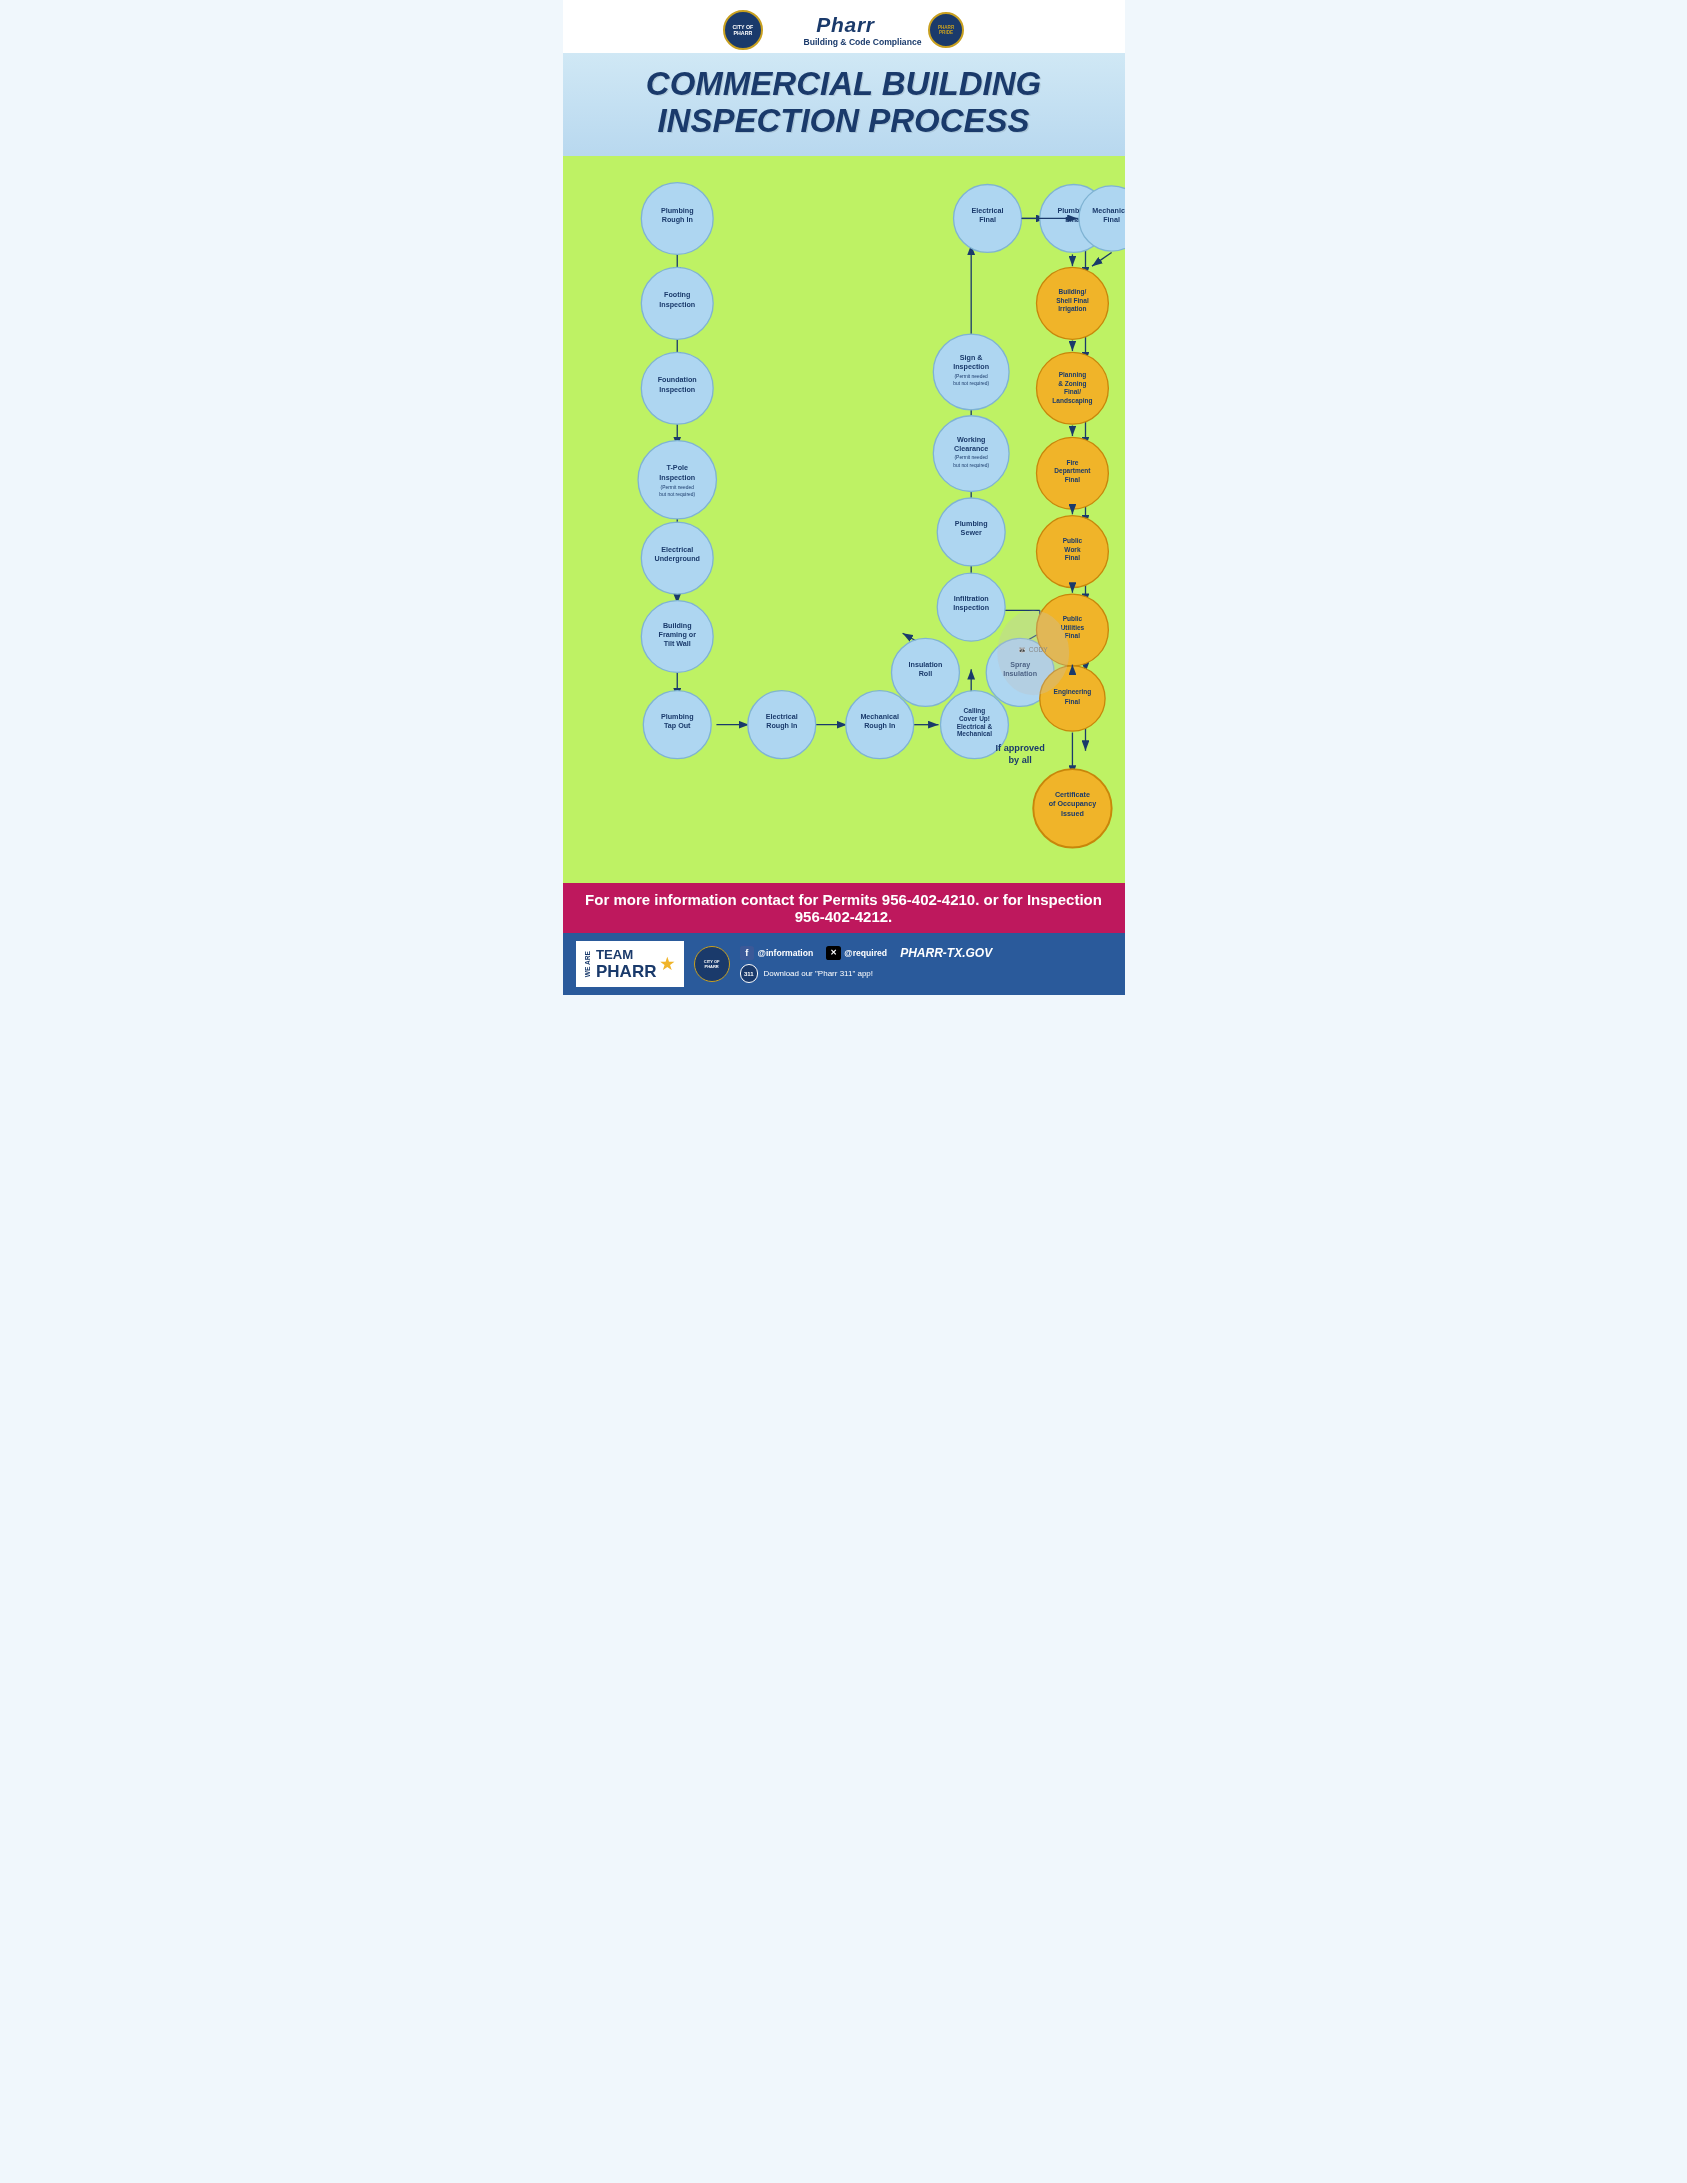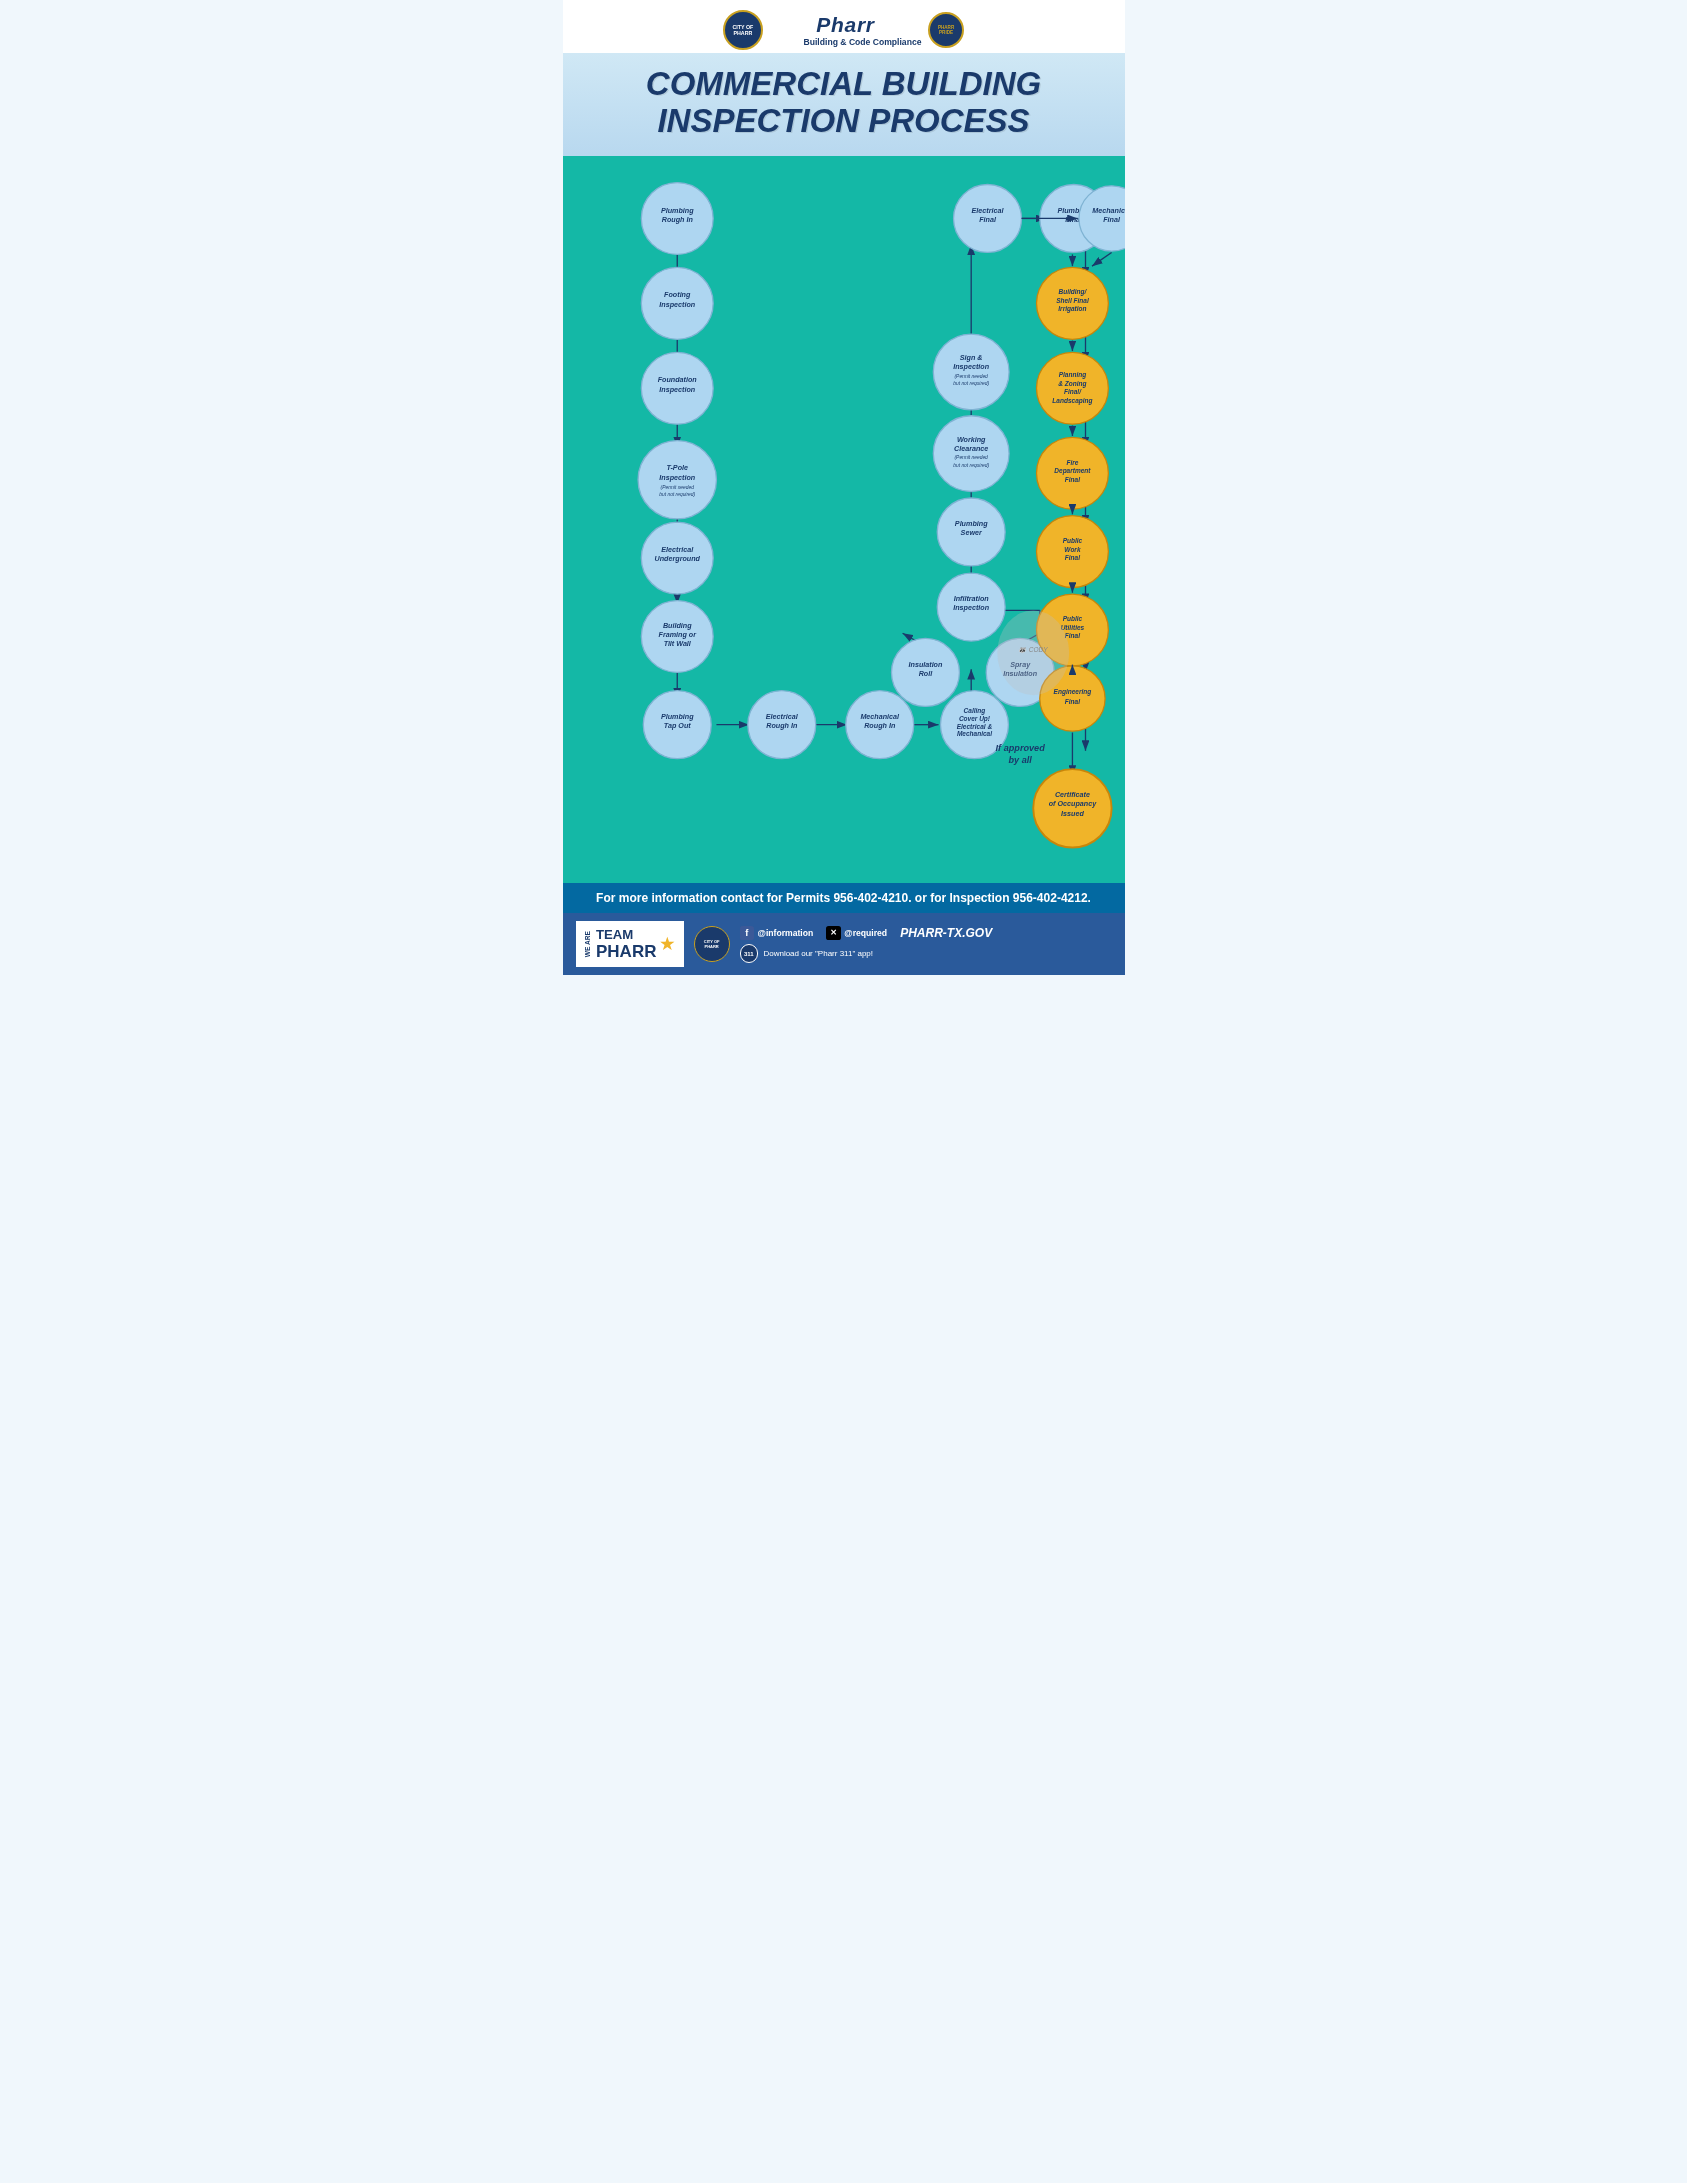--- a/index.html
+++ b/index.html
@@ -63,39 +63,38 @@
       font-weight: 900;
       color: #1a3a6b;
       line-height: 1.1;
       text-transform: uppercase;
       font-style: italic;
       text-shadow: 1.3px 1.3px 0px rgba(0,0,0,0.1);
     }
 
     
     .main-content {
-      background: #14b8a6;
+      background: #bef264;
       padding: 20px 13.2px;
       position: relative;
-      font-style: italic;
     }
 
     
     .diagram-svg {
       width: 100%;
       overflow: visible;
     }
 
     
     .footer-contact {
-      background: #0369a1;
+      background: #be185d;
       color: white;
       text-align: center;
       padding: 8px;
-      font-size: 12px;
+      font-size: 15px;
       font-weight: bold;
     }
     .footer-bottom {
       background: #2a5a9b;
       padding: 8px 13.2px;
       display: flex;
       align-items: center;
       gap: 10px;
     }
     .we-are-team {

